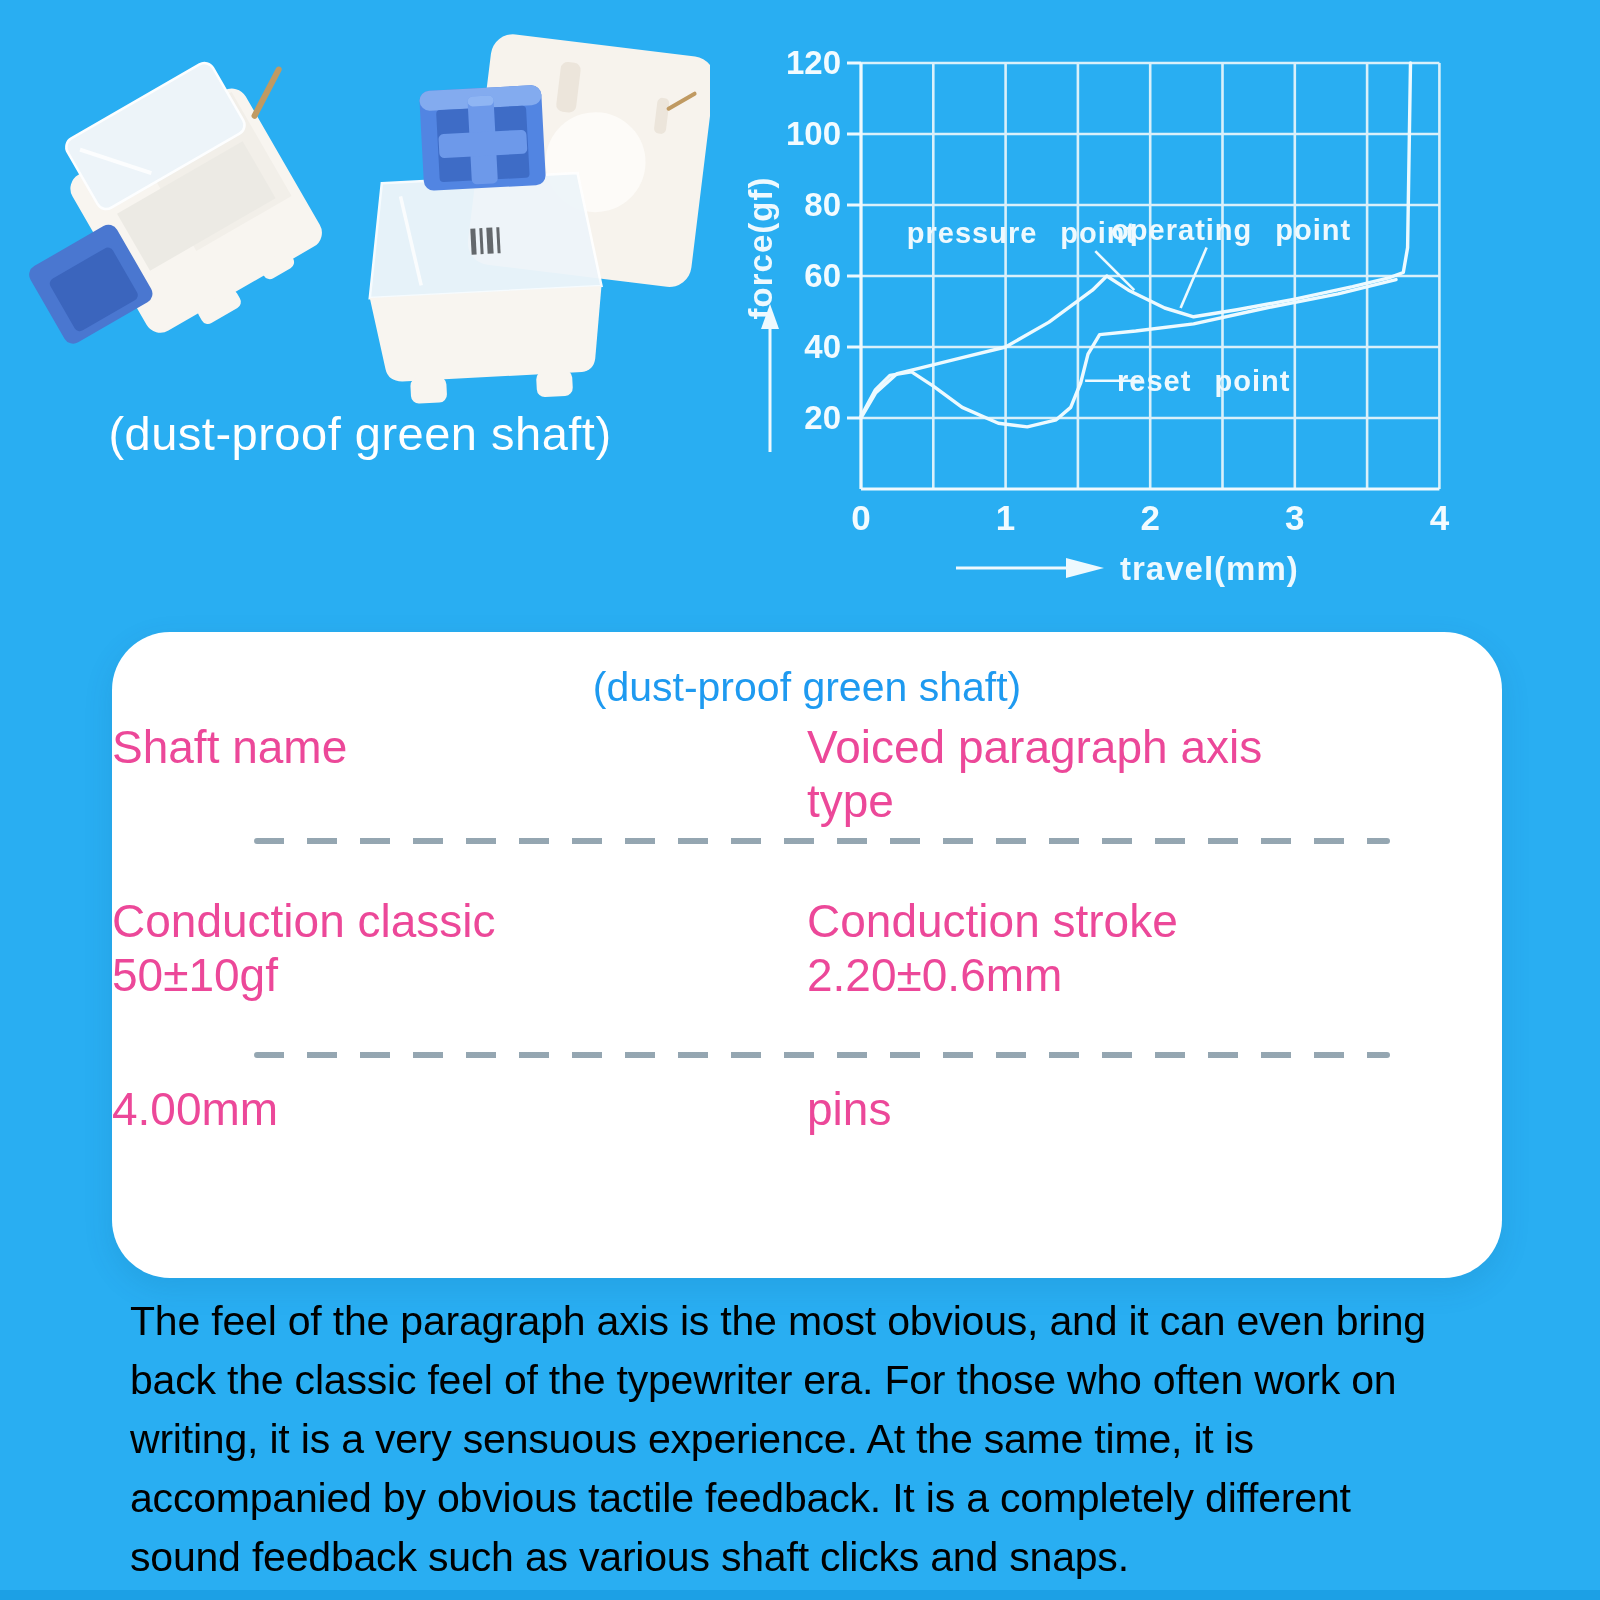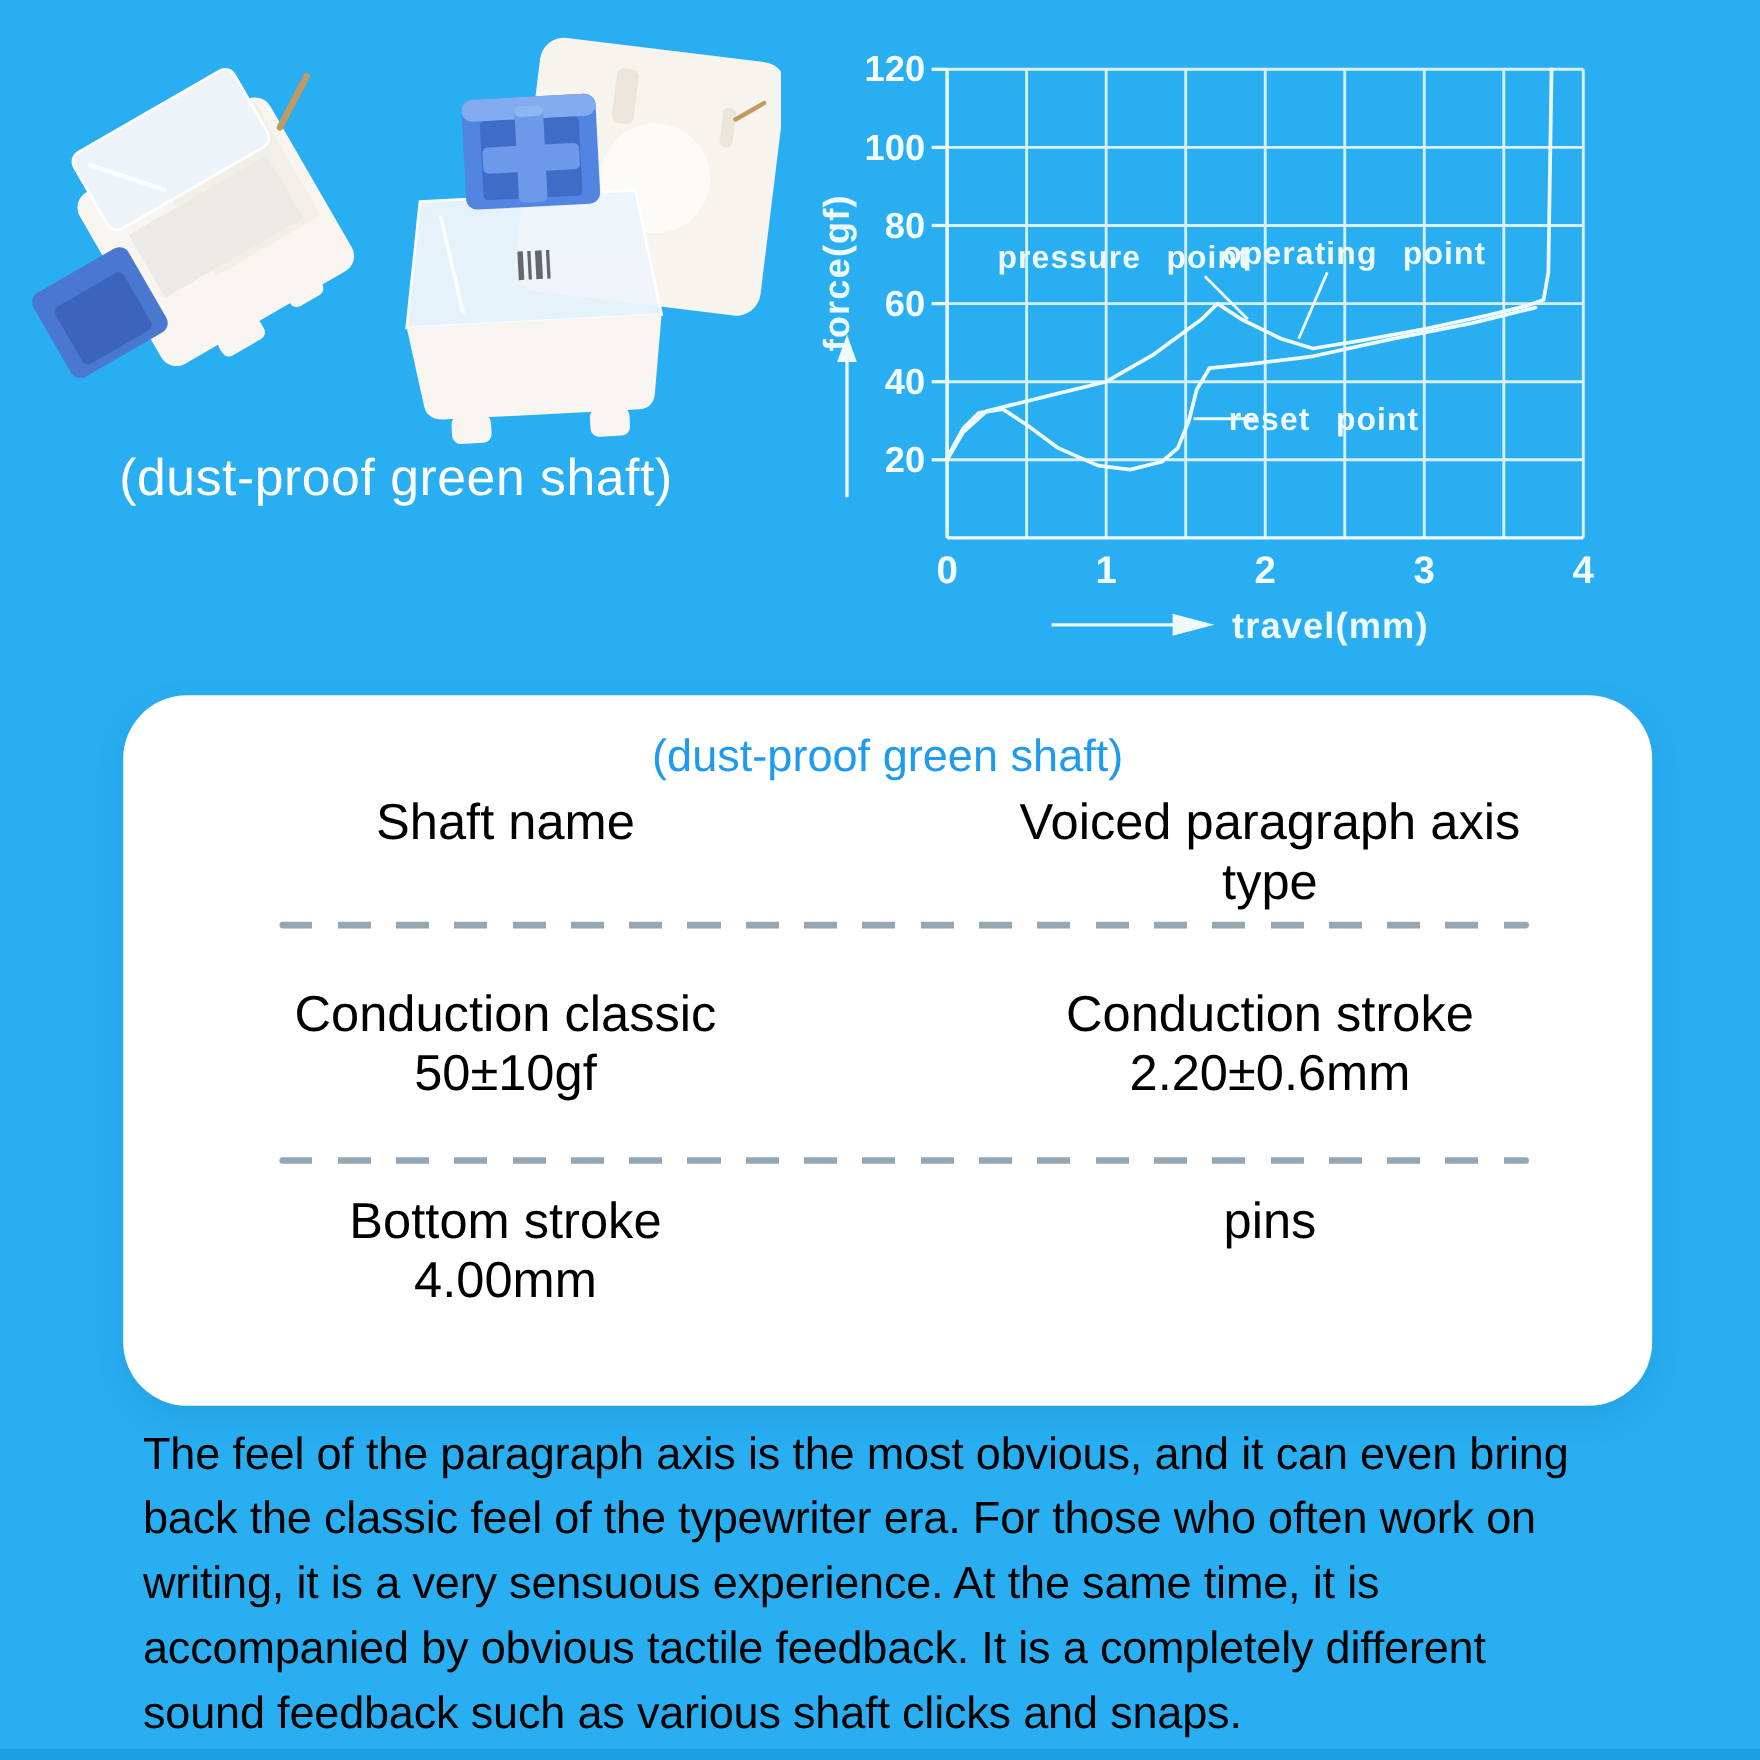--- a/index.html
+++ b/index.html
@@ -32,22 +32,22 @@
     position:absolute;left:112px;top:632px;width:1390px;height:646px;
     background:#ffffff;border-radius:58px;
     box-shadow:0 10px 30px rgba(10,70,120,.12);
   }
   .card-title{
     position:absolute;top:32px;left:0;right:0;text-align:center;
     font-size:41px;color:#1e9af0;
   }
   .spec-row{
     position:absolute;left:0;right:0;
-    display:grid;grid-template-columns:1fr 1fr;text-align:center;
-    color:#000000;font-size:46px;line-height:54px;
+    display:grid;grid-template-columns:1fr 1fr;text-align:left;
+    color:#ec4899;font-size:46px;line-height:54px;
   }
   .row1{top:88px}.row2{top:262px}.row3{top:450px}
   .divider{
     position:absolute;left:142px;right:112px;height:6px;border-radius:3px;
     background:repeating-linear-gradient(90deg,rgba(122,144,158,.8) 0 30px,transparent 30px 53px);
   }
   .d1{top:206px}.d2{top:420px}
   
   .description{
     position:absolute;left:130px;top:1292px;
@@ -195,21 +195,20 @@
     <div>
       <div>Conduction stroke</div>
       <div>2.20±0.6mm</div>
     </div>
   </div>
 
   <div class="divider d2"></div>
 
   <div class="spec-row row3">
     <div>
-      <div>Bottom stroke</div>
       <div>4.00mm</div>
     </div>
     <div>
       <div>pins</div>
     </div>
   </div>
 </div>
 
 <div class="description">
   <div>The feel of the paragraph axis is the most obvious, and it can even bring</div>

